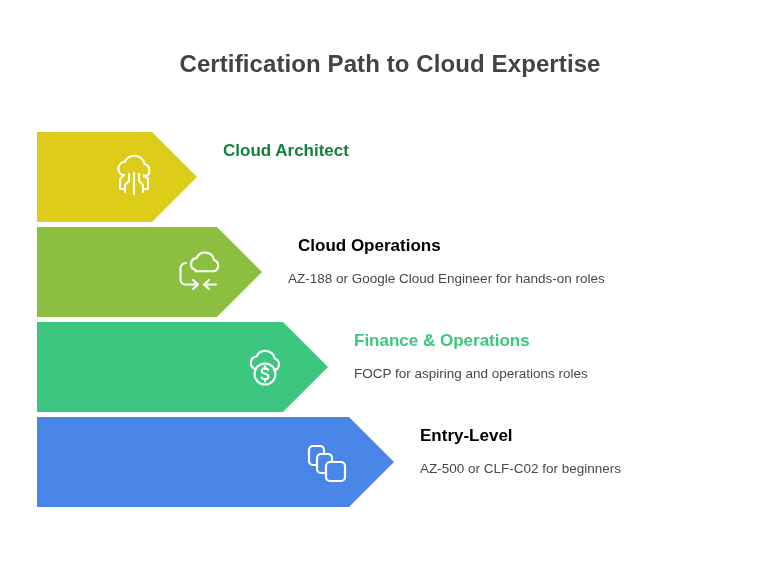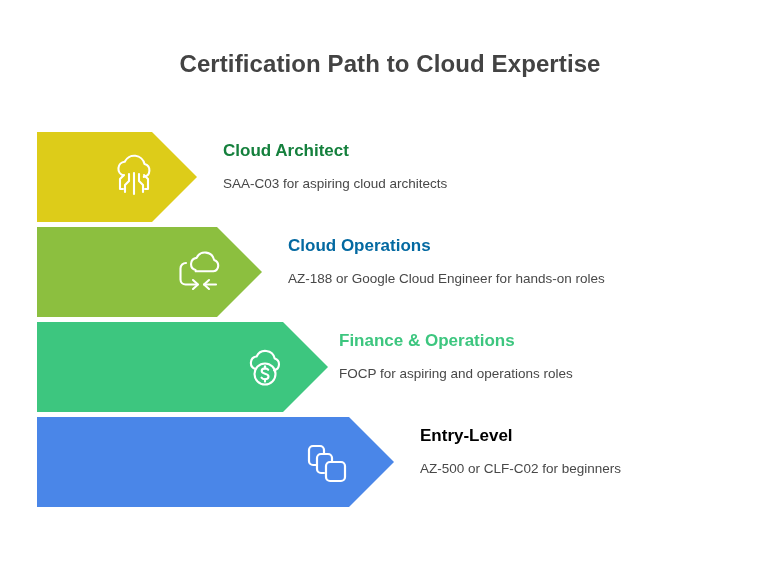--- a/index.html
+++ b/index.html
@@ -103,21 +103,20 @@
             <line x1="26" y1="22" x2="26" y2="43"></line>
             <polyline points="21,23 21,30 17,34 17,41"></polyline>
             <polyline points="31,23 31,30 35,34 35,41"></polyline>
             <polyline points="16,24 12,28 12,38 15,38"></polyline>
             <polyline points="36,24 40,28 40,38 37,38"></polyline>
           </g>
         </svg>
       </div>
       <div class="textblock" style="left:223px; width:300px;">
         <p class="heading" style="color:#15803d;">Cloud Architect</p>
-        <p class="desc">SAA-C03 for aspiring cloud architects</p>
       </div>
     </div>
 
     <div class="row">
       <div class="arrow">
         <svg width="225" height="90" viewBox="0 0 225 90" preserveAspectRatio="none">
           <polygon points="0,0 180,0 225,45 180,90 0,90" fill="#8CBF3F"></polygon>
         </svg>
       </div>
       <div class="icon" style="left:173px;">
@@ -125,21 +124,21 @@
           <g fill="none" stroke="#ffffff" stroke-width="2.1" stroke-linecap="round" stroke-linejoin="round">
             <path d="M22.5 24 a6.2 6.2 0 0 1 1.1 -12.1 a9.3 9.3 0 0 1 17.5 2 a5.9 5.9 0 0 1 -0.6 11.4 l-17.8 0 z"></path>
             <path d="M13 17 a5.5 5.5 0 0 0 -5.5 5.5 l0 11 a5 5 0 0 0 5 5 l12 0"></path>
             <polyline points="20,34 25,38.5 20,43"></polyline>
             <line x1="43" y1="38.5" x2="31" y2="38.5"></line>
             <polyline points="36,34 31,38.5 36,43"></polyline>
           </g>
         </svg>
       </div>
       <div class="textblock" style="left:288px; width:320px;">
-        <p class="heading" style="color:#0369a1;">Cloud Operations</p>
+        <p class="heading" style="color:#000000;margin-left:10px;">Cloud Operations</p>
         <p class="desc">AZ-188 or Google Cloud Engineer for hands-on roles</p>
       </div>
     </div>
 
     <div class="row">
       <div class="arrow">
         <svg width="291" height="90" viewBox="0 0 291 90" preserveAspectRatio="none">
           <polygon points="0,0 246,0 291,45 246,90 0,90" fill="#3DC67F"></polygon>
         </svg>
       </div>
@@ -147,21 +146,21 @@
         <svg viewBox="0 0 52 52">
           <g fill="none" stroke="#ffffff" stroke-width="2.1" stroke-linecap="round" stroke-linejoin="round">
             <path d="M16.5 28 a6.4 6.4 0 0 1 1.1 -12.5 a9.6 9.6 0 0 1 18.1 2 a6.1 6.1 0 0 1 -0.6 11.8"></path>
             <circle cx="26" cy="33" r="10.5"></circle>
             <path d="M29.2 28.8 a4 4 0 0 0 -3.2 -1.4 c-2 0 -3.3 1.1 -3.3 2.6 c0 3.6 6.8 1.9 6.8 5.6 c0 1.6 -1.5 2.7 -3.5 2.7 a4.3 4.3 0 0 1 -3.5 -1.6"></path>
             <line x1="26" y1="25.3" x2="26" y2="27.6"></line>
             <line x1="26" y1="38.3" x2="26" y2="40.6"></line>
           </g>
         </svg>
       </div>
-      <div class="textblock" style="left:339px; width:300px;">
+      <div class="textblock" style="left:354px; width:300px;">
         <p class="heading" style="color:#3DC67F;">Finance &amp; Operations</p>
         <p class="desc">FOCP for aspiring and operations roles</p>
       </div>
     </div>
 
     <div class="row">
       <div class="arrow">
         <svg width="357" height="90" viewBox="0 0 357 90" preserveAspectRatio="none">
           <polygon points="0,0 312,0 357,45 312,90 0,90" fill="#4A86E8"></polygon>
         </svg>

